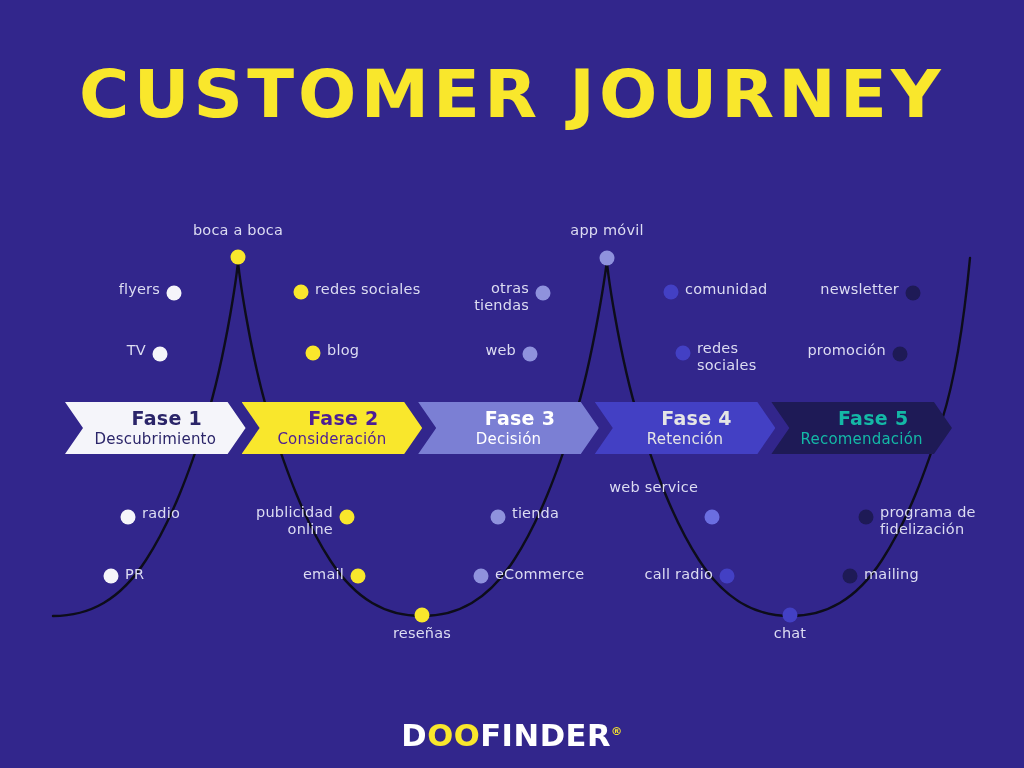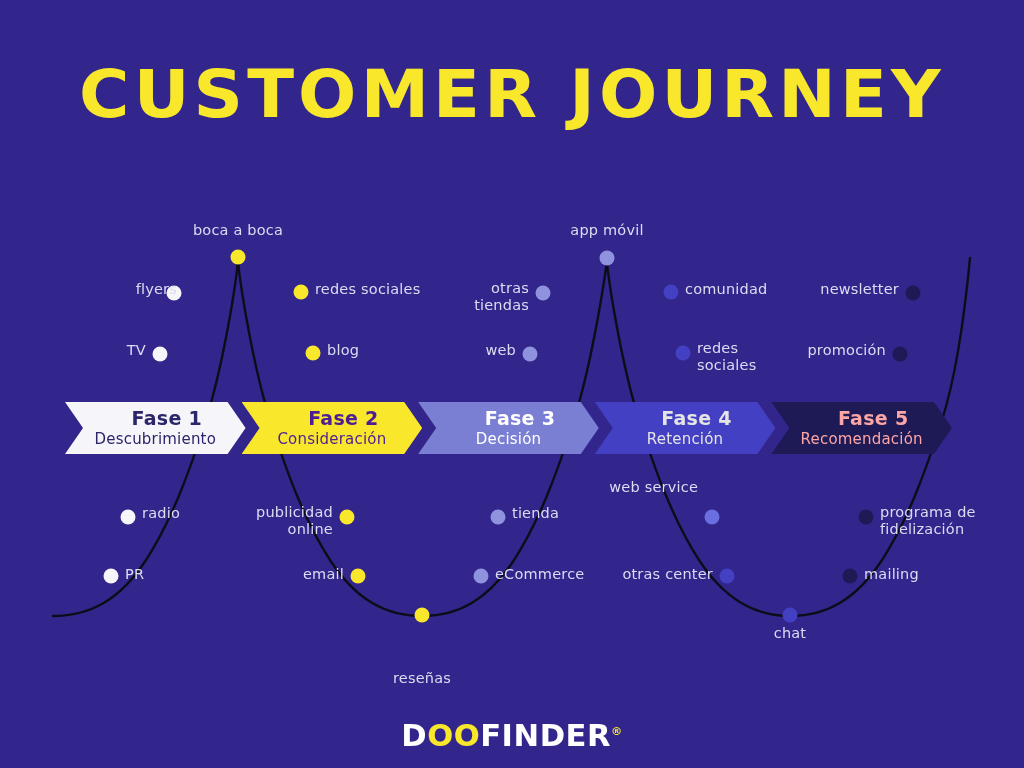--- a/index.html
+++ b/index.html
@@ -141,58 +141,58 @@
   <div id="title">CUSTOMER JOURNEY</div>
 
   <svg id="wave-layer" viewBox="0 0 1024 768" preserveAspectRatio="none">
     <path id="wave-path" fill="none" stroke="#0d0d1a" stroke-width="2.4" stroke-linecap="round" d="M 53,616 C 90,616 120,600 146,560 C 172,520 190,470 206,420 C 226,356 240,257 238,257 C 236,257 250,356 270,420 C 286,470 304,520 330,560 C 356,600 386,616 422,616 C 458,616 488,600 514,560 C 540,520 558,470 574,420 C 594,356 608,258 607,258 C 605,258 619,356 639,420 C 655,470 673,520 699,560 C 725,600 755,616 790,616 C 826,616 856,600 882,560 C 908,520 926,470 942,420 C 958,370 966,300 970,258"></path>
   </svg>
 
   <div id="touchpoints">
       <div class="dot" style="left: 238px; top: 257px; background: rgb(249, 231, 44);"></div>
       <div class="tp-label center" style="left: 238px; top: 231px;">boca a boca</div>
       <div class="dot" style="left: 174px; top: 293px; background: rgb(245, 245, 250);"></div>
-      <div class="tp-label left" style="left: 177px; top: 290px;">flyers</div>
+      <div class="tp-label left" style="left: 160px; top: 290px;">flyers</div>
       <div class="dot" style="left: 160px; top: 354px; background: rgb(245, 245, 250);"></div>
       <div class="tp-label left" style="left: 146px; top: 351px;">TV</div>
       <div class="dot" style="left: 128px; top: 517px; background: rgb(245, 245, 250);"></div>
       <div class="tp-label right" style="left: 142px; top: 514px;">radio</div>
       <div class="dot" style="left: 111px; top: 576px; background: rgb(245, 245, 250);"></div>
       <div class="tp-label right" style="left: 125px; top: 575px;">PR</div>
       <div class="dot" style="left: 301px; top: 292px; background: rgb(249, 231, 44);"></div>
       <div class="tp-label right" style="left: 315px; top: 290px;">redes sociales</div>
       <div class="dot" style="left: 313px; top: 353px; background: rgb(249, 231, 44);"></div>
       <div class="tp-label right" style="left: 327px; top: 351px;">blog</div>
       <div class="dot" style="left: 347px; top: 517px; background: rgb(249, 231, 44);"></div>
       <div class="tp-label left" style="left: 333px; top: 521px;">publicidad
 online</div>
       <div class="dot" style="left: 358px; top: 576px; background: rgb(249, 231, 44);"></div>
       <div class="tp-label left" style="left: 344px; top: 575px;">email</div>
       <div class="dot" style="left: 422px; top: 615px; background: rgb(249, 231, 44);"></div>
-      <div class="tp-label center" style="left: 422px; top: 634px; margin-top: 45px;">reseñas</div>
+      <div class="tp-label center" style="left: 422px; top: 634px;">reseñas</div>
       <div class="dot" style="left: 543px; top: 293px; background: rgb(143, 146, 221);"></div>
       <div class="tp-label left" style="left: 529px; top: 297px;">otras
 tiendas</div>
       <div class="dot" style="left: 530px; top: 354px; background: rgb(143, 146, 221);"></div>
       <div class="tp-label left" style="left: 516px; top: 351px;">web</div>
       <div class="dot" style="left: 498px; top: 517px; background: rgb(143, 146, 221);"></div>
       <div class="tp-label right" style="left: 512px; top: 514px;">tienda</div>
       <div class="dot" style="left: 481px; top: 576px; background: rgb(143, 146, 221);"></div>
       <div class="tp-label right" style="left: 495px; top: 575px;">eCommerce</div>
       <div class="dot" style="left: 607px; top: 258px; background: rgb(143, 146, 221);"></div>
       <div class="tp-label center" style="left: 607px; top: 231px;">app móvil</div>
       <div class="dot" style="left: 671px; top: 292px; background: rgb(67, 64, 196);"></div>
       <div class="tp-label right" style="left: 685px; top: 290px;">comunidad</div>
       <div class="dot" style="left: 683px; top: 353px; background: rgb(67, 64, 196);"></div>
       <div class="tp-label right" style="left: 697px; top: 357px;">redes
 sociales</div>
       <div class="dot" style="left: 712px; top: 517px; background: rgb(107, 110, 224);"></div>
       <div class="tp-label left" style="left: 698px; top: 488px;">web service</div>
       <div class="dot" style="left: 727px; top: 576px; background: rgb(67, 64, 196);"></div>
-      <div class="tp-label left" style="left: 713px; top: 575px;">otras center</div>
+      <div class="tp-label left" style="left: 713px; top: 575px;">call radio</div>
       <div class="dot" style="left: 790px; top: 615px; background: rgb(67, 64, 196);"></div>
       <div class="tp-label center" style="left: 790px; top: 634px;">chat</div>
       <div class="dot" style="left: 913px; top: 293px; background: rgb(30, 26, 86);"></div>
       <div class="tp-label left" style="left: 899px; top: 290px;">newsletter</div>
       <div class="dot" style="left: 900px; top: 354px; background: rgb(30, 26, 86);"></div>
       <div class="tp-label left" style="left: 886px; top: 351px;">promoción</div>
       <div class="dot" style="left: 866px; top: 517px; background: rgb(30, 26, 86);"></div>
       <div class="tp-label right" style="left: 880px; top: 521px;">programa de
 fidelización</div>
       <div class="dot" style="left: 850px; top: 576px; background: rgb(30, 26, 86);"></div>
@@ -209,21 +209,21 @@
         <div class="phase-name">Consideración</div>
       </div>
       <div class="phase" style="background: rgb(123, 127, 212); color: #ffffff; flex: 1 1 0px;">
         <div class="phase-num">Fase 3</div>
         <div class="phase-name">Decisión</div>
       </div>
       <div class="phase" style="background: rgb(67, 64, 196); color: #e5e5e5; flex: 1 1 0px;">
         <div class="phase-num">Fase 4</div>
         <div class="phase-name">Retención</div>
       </div>
-      <div class="phase" style="background: rgb(30, 26, 86); color: #fca5a5; flex: 1 1 0px;">
+      <div class="phase" style="background: rgb(30, 26, 86); color: #14b8a6; flex: 1 1 0px;">
         <div class="phase-num">Fase 5</div>
         <div class="phase-name">Recomendación</div>
       </div>
     </div>
 
   <div id="logo">
     <span>D</span><span class="oo">OO</span><span>FINDER</span><span class="reg">®</span>
   </div>
 
 </div>

